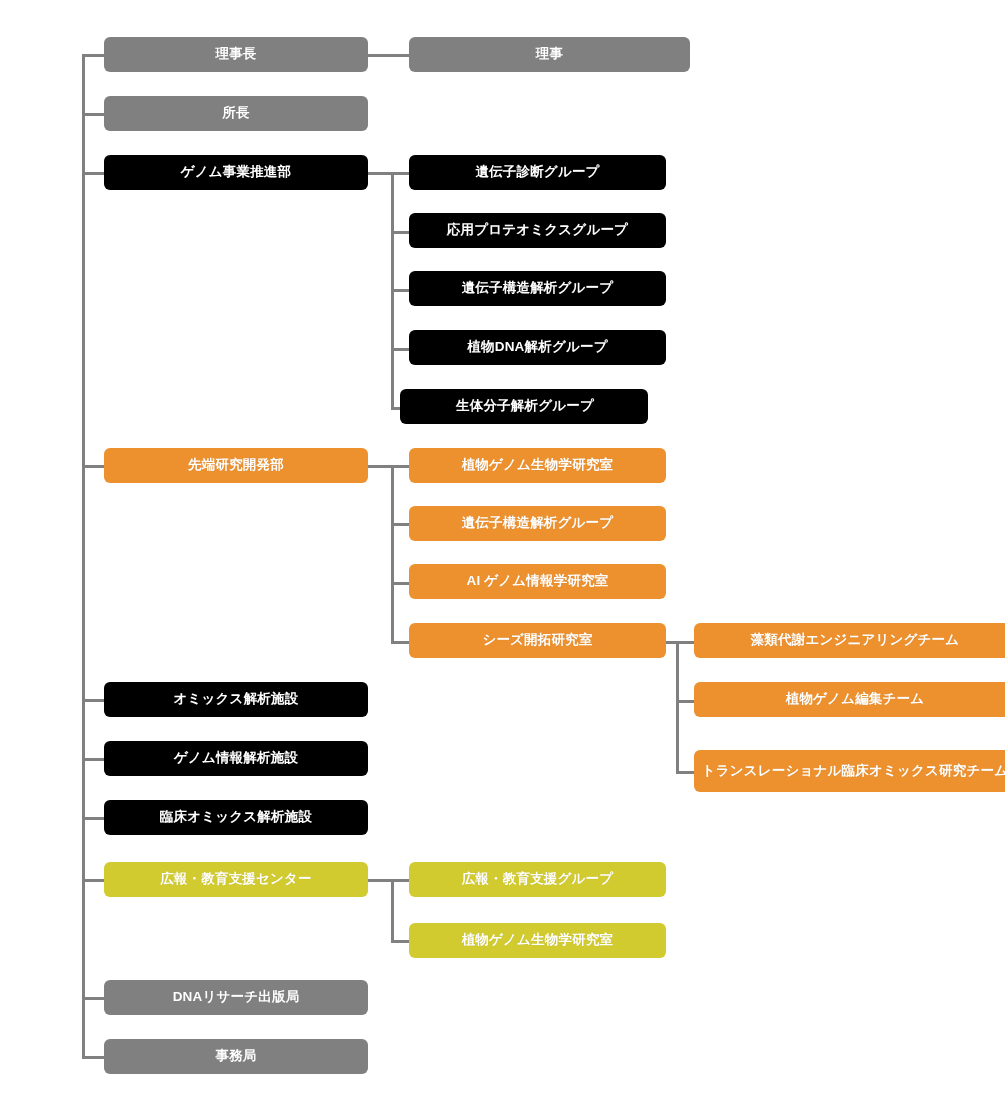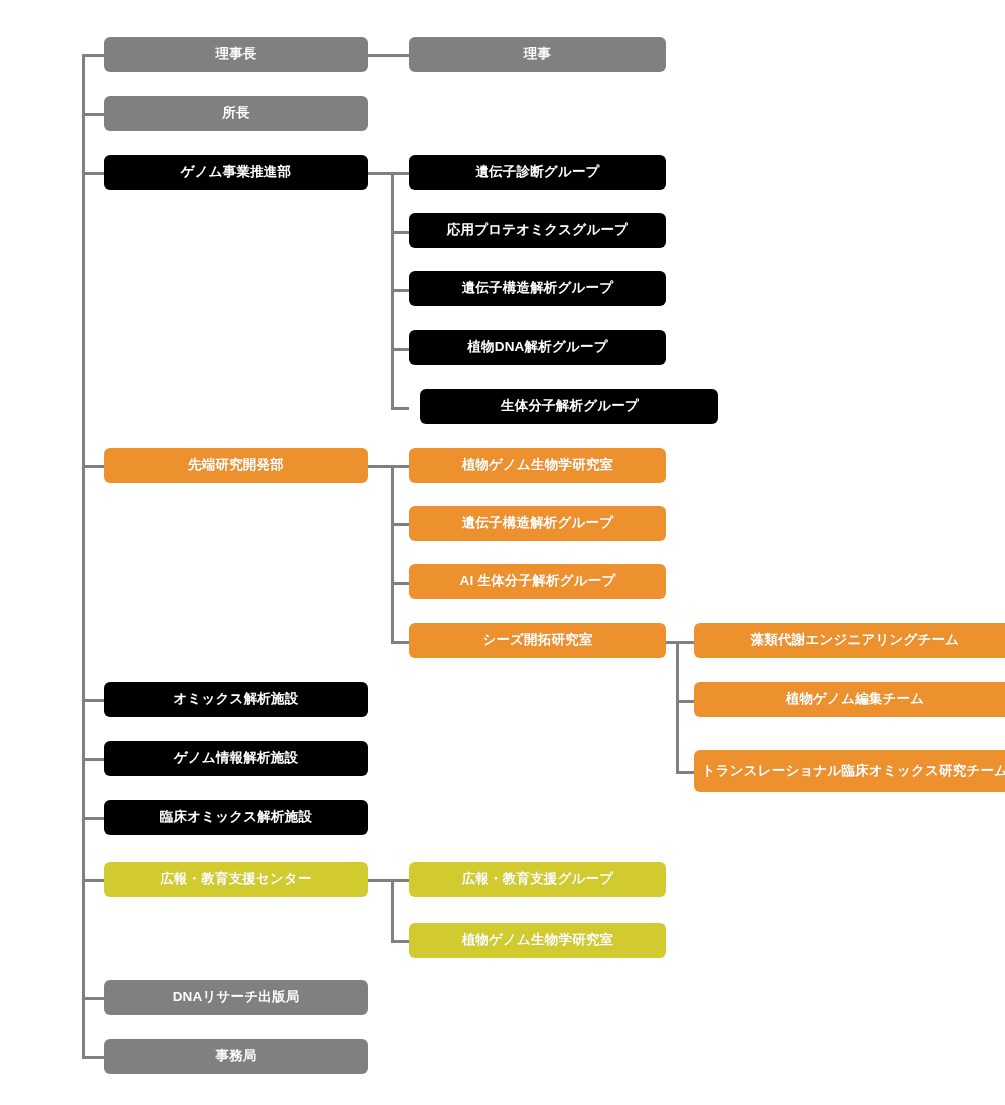--- a/index.html
+++ b/index.html
@@ -90,21 +90,21 @@
 
   <div class="line h" style="left:332px; top:879px; width:25px;"></div>
   <div class="line v" style="left:355px; top:879px; height:61px;"></div>
   <div class="line h" style="left:355px; top:879px; width:18px;"></div>
   <div class="line h" style="left:355px; top:940px; width:18px;"></div>
 
   <div class="node c-gray" style="left:68px; top:37px; width:264px;">
     <span>理事長</span>
   </div>
 
-  <div class="node c-gray" style="left:373px; top:37px; width:257px;">
+  <div class="node c-gray" style="left:373px; top:37px; width:281px;">
     <span>理事</span>
   </div>
 
   <div class="node c-gray" style="left:68px; top:96px; width:264px;">
     <span>所長</span>
   </div>
 
   <div class="node c-green" style="left:68px; top:155px; width:264px;">
     <span>ゲノム事業推進部</span>
   </div>
@@ -146,34 +146,34 @@
   </div>
 
   <div class="node c-green" style="left:373px; top:271px; width:257px;">
     <span>遺伝子構造解析グループ</span>
   </div>
 
   <div class="node c-green" style="left:373px; top:330px; width:257px;">
     <span>植物DNA解析グループ</span>
   </div>
 
-  <div class="node c-green" style="left:384px; top:389px; width:298px;padding-left:8px;">
+  <div class="node c-green" style="left:364px; top:389px; width:248px;padding-left:8px;">
     <span>生体分子解析グループ</span>
   </div>
 
   <div class="node c-orange" style="left:373px; top:448px; width:257px;">
     <span>植物ゲノム生物学研究室</span>
   </div>
 
   <div class="node c-orange" style="left:373px; top:506px; width:257px;">
     <span>遺伝子構造解析グループ</span>
   </div>
 
   <div class="node c-orange" style="left:373px; top:564px; width:257px;">
-    <span>AI 生体分子解析グループ</span>
+    <span>AI ゲノム情報学研究室</span>
   </div>
 
   <div class="node c-orange" style="left:373px; top:623px; width:257px;">
     <span>シーズ開拓研究室</span>
   </div>
 
   <div class="node c-yellow" style="left:373px; top:862px; width:257px;">
     <span>広報・教育支援グループ</span>
   </div>
 

